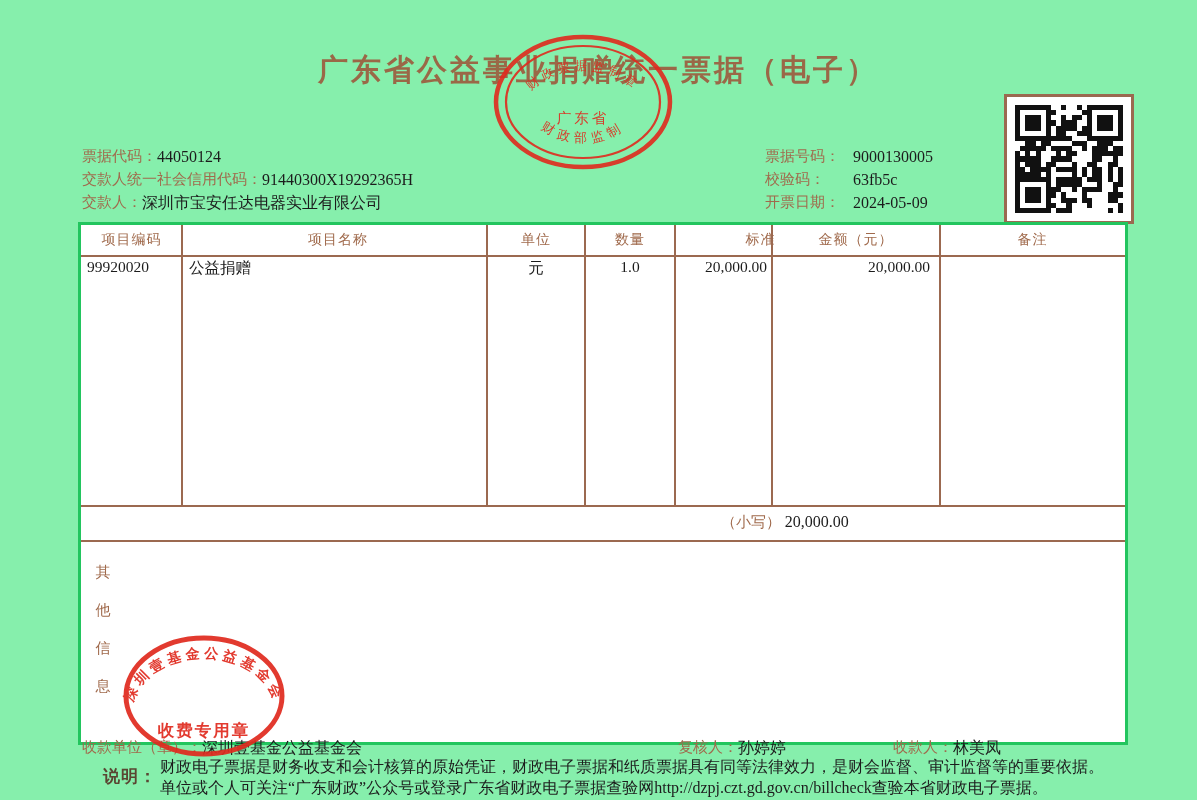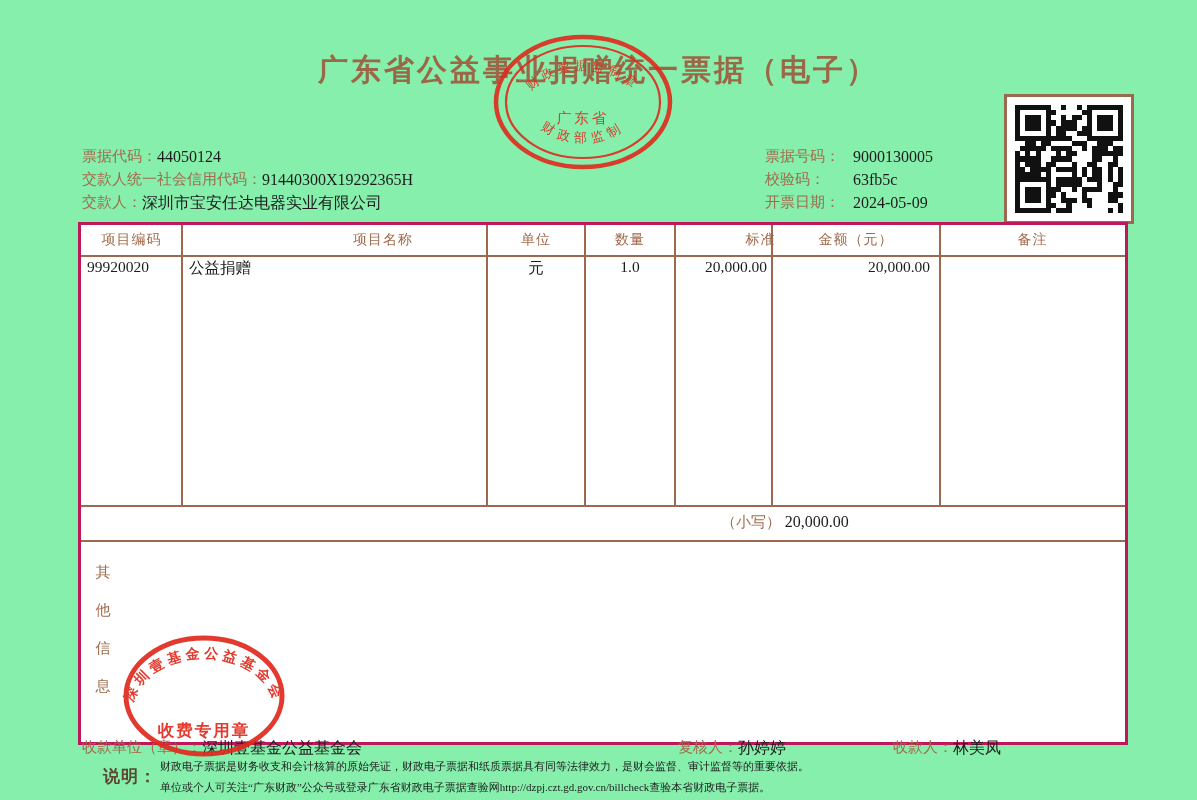--- a/index.html
+++ b/index.html
@@ -24,21 +24,21 @@
   .qr-box svg rect{fill:#111;}
   
   .info-col{position:absolute;font-size:15px;line-height:23px;}
   .info-col .row{display:flex;white-space:nowrap;}
   .info-col .lbl{color:#a06a4c;}
   .info-col .val{color:#1c1c1c;font-size:16px;}
   .info-right .lbl{display:inline-block;min-width:88px;}
   
   .tbl{
     position:absolute;left:78px;top:222px;width:1044px;height:517px;
-    border:3px solid #be185d;background:#fff;
+    border:3px solid #22c55e;background:#fff;
   }
   .tbl .hline{position:absolute;left:0;width:100%;height:2px;background:#9b6950;}
   .tbl .vline{position:absolute;top:0;width:2px;height:280px;background:#9b6950;}
   .hcell{
     position:absolute;top:0;height:30px;display:flex;align-items:center;justify-content:center;
     color:#a06a4c;font-size:14px;letter-spacing:1px;white-space:nowrap;
   }
   .bcell{
     position:absolute;top:33px;height:24px;font-size:15.5px;color:#1c1c1c;white-space:nowrap;
   }
@@ -46,21 +46,21 @@
   .totals .seg{position:absolute;top:6px;white-space:nowrap;font-size:15px;}
   .other-label{position:absolute;left:12px;top:338px;width:20px;color:#a06a4c;font-size:15px;
     display:flex;flex-direction:column;gap:19px;text-align:center;}
   
   .footer-row{position:absolute;top:738px;left:0;width:1197px;height:22px;font-size:15px;}
   .footer-row .pair{position:absolute;display:flex;white-space:nowrap;}
   .footer-row .lbl{color:#a06a4c;}
   .footer-row .val{color:#1c1c1c;font-size:16px;}
   
   .notes-label{position:absolute;left:103px;top:765px;color:#5a4632;font-size:17px;font-weight:bold;letter-spacing:1px;}
-  .notes-lines{position:absolute;left:160px;top:756px;width:990px;font-size:11px;line-height:21px;color:#1c1c1c;}
+  .notes-lines{position:absolute;left:160px;top:756px;width:990px;font-size:16px;line-height:21px;color:#1c1c1c;}
   .stamp-red{fill:#e02a1e;}
 </style>
 </head>
 <body>
 
 <div class="page">
 
   <h1 class="title">广东省公益事业捐赠统一票据（电子）</h1>
 
   <svg class="stamp-svg" style="left:487px;top:32px;" width="192" height="142" viewBox="0 0 192 142" opacity="0.9">
@@ -366,21 +366,21 @@
     </div>
     <div class="row">
       <span class="lbl">开票日期：</span>
       <span class="val">2024-05-09</span>
     </div>
   </div>
 
   <div class="tbl">
 
     <div class="hcell" style="left:0;width:101px;">项目编码</div>
-    <div class="hcell" style="left:101px;width:312px;padding-left:45px;">项目名称</div>
+    <div class="hcell" style="left:101px;width:312px;">项目名称</div>
     <div class="hcell" style="left:406px;width:98px;">单位</div>
     <div class="hcell" style="left:504px;width:90px;">数量</div>
     <div class="hcell" style="left:594px;width:97px;padding-left:37px;">标准</div>
     <div class="hcell" style="left:859px;width:185px;">备注</div>
     <div class="hcell" style="left:691px;width:168px;">金额（元）</div>
 
     <div class="hline" style="top:30px;"></div>
     <div class="vline" style="left:100px;"></div>
     <div class="vline" style="left:405px;"></div>
     <div class="vline" style="left:503px;"></div>

